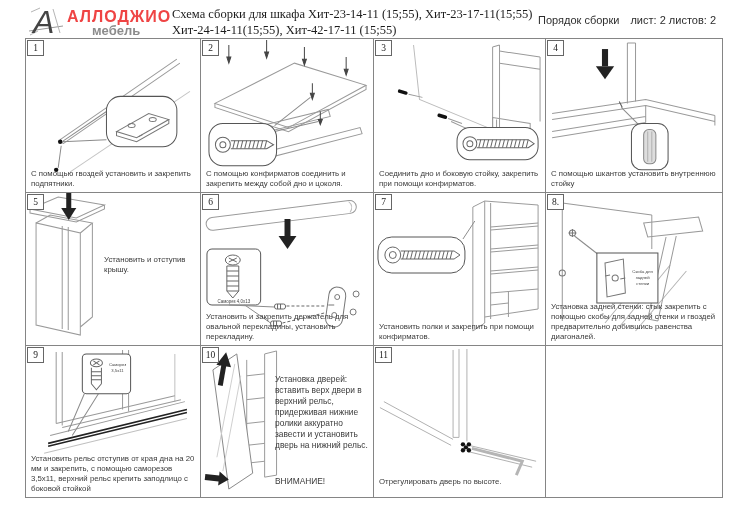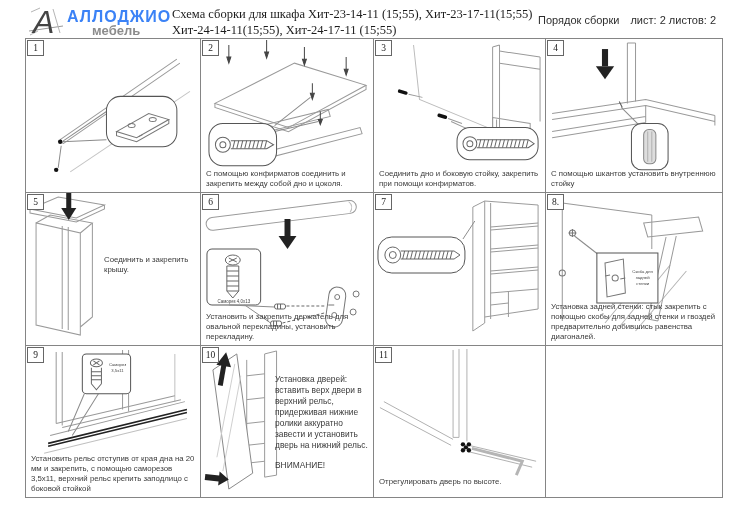--- a/index.html
+++ b/index.html
@@ -1,21 +1,21 @@
 <!DOCTYPE html>
 <html><head>
 <meta charset="utf-8">
 <style>
   html,body{margin:0;padding:0;background:#ffffff;}
   .page{position:relative;width:748px;height:527px;background:#fff;overflow:hidden;
         font-family:"Liberation Sans",sans-serif;color:#3a3a3a;}
   
   .logo-icon{position:absolute;left:26px;top:4px;}
   .brand{position:absolute;left:67px;top:8px;font-size:16px;font-weight:bold;
-         color:#3b82f6;letter-spacing:1px;}
+         color:#ef4444;letter-spacing:1px;}
   .brand-sub{position:absolute;left:92px;top:23px;font-size:13px;font-weight:bold;color:#8c8c8c;}
   .title{position:absolute;left:172px;top:6px;font-family:Liberation Serif, serif;
          font-size:12.5px;color:#1c1c1c;line-height:1.3;white-space:nowrap;}
   .order{position:absolute;left:538px;top:14px;font-size:11px;color:#2e2e2e;white-space:nowrap;}
   .order .lbl{margin-right:8px;}
   .order .val{margin-right:0;}
   
   .grid{position:absolute;left:25px;top:38px;width:697px;height:459px;display:grid;
         grid-template-columns:175px 173px 172px 177px;grid-template-rows:154px 153px 152px;
         border-right:1px solid #858585;border-bottom:1px solid #858585;}
@@ -24,40 +24,40 @@
   .num{position:absolute;top:1px;left:1px;min-width:13px;height:14px;padding:0 1px;
        border:1px solid #666;background:#fff;z-index:2;
        font-family:"Liberation Serif",serif;font-size:9.5px;color:#222;
        display:flex;align-items:center;justify-content:center;}
   .illus{position:absolute;inset:0;width:100%;height:100%;}
   .caption{position:absolute;left:5px;right:3px;bottom:3px;font-size:7.8px;
            line-height:1.28;color:#3a3a3a;z-index:1;}
   .caption.mid{left:78px;right:5px;bottom:auto;top:62px;}
   .p10text{position:absolute;left:74px;top:28px;right:3px;font-size:8.4px;
            line-height:1.3;color:#3a3a3a;z-index:1;}
-  .p10text .warn{margin-top:10px;}
+  .p10text .warn{margin-top:26px;}
   .cap-one{bottom:10px;}
   svg text{font-family:"Liberation Sans",sans-serif;fill:#444;}
 </style>
 </head>
 <body>
 
 <div class="page">
 
   <svg class="logo-icon" width="40" height="34" viewBox="0 0 40 34">
     <path d="M3,27 L37,22" stroke="#9a9a9a" stroke-width="1" fill="none"></path>
     <path d="M27,5 L34,29" stroke="#b5b5b5" stroke-width="1" fill="none"></path>
     <path d="M5,8 L14,4 M4,31 L12,27" stroke="#b5b5b5" stroke-width="1" fill="none"></path>
     <text x="7" y="29" font-family="Liberation Serif,serif" font-style="italic" font-size="32" fill="#953538">А</text>
   </svg>
   <div class="brand">АЛЛОДЖИО</div>
   <div class="brand-sub">мебель</div>
   <div class="title">
     <div>Схема сборки для шкафа Хит-23-14-11 (15;55), Хит-23-17-11(15;55)</div>
-    <div>Хит-24-14-11(15;55), Хит-24-17-11 (15;55)</div>
+    <div>Хит-24-14-11(15;55), Хит-42-17-11 (15;55)</div>
   </div>
   <div class="order">
     <span class="lbl">Порядок сборки</span>
     <span class="val">лист: 2</span>
     <span>листов: 2</span>
   </div>
 
   <div class="grid">
 
     <div class="cell">
@@ -74,20 +74,21 @@
         <path d="M36,102 L80,72 M36,102 L80,100 M32,128 L35,106" stroke="#8c8c8c" fill="none"></path>
         <rect x="80" y="57" width="70" height="50" rx="14" stroke="#555" fill="#fff"></rect>
         <g stroke="#777" fill="none">
           <path d="M90,92 L122,74 L142,80 L110,98 Z"></path>
           <path d="M90,92 L90,96 L110,102 L142,84 L142,80"></path>
           <ellipse cx="105" cy="86" rx="3.5" ry="2"></ellipse>
             <ellipse cx="126" cy="80" rx="3.5" ry="2"></ellipse>
           <path d="M112,97 l4,-2"></path>
         </g>
       </svg>
+      <div class="caption">С помощью гвоздей установить и закрепить подпятники.</div>
     </div>
 
     <div class="cell">
       <div class="num">2</div>
       <svg class="illus" viewBox="0 0 173 152" preserveAspectRatio="none">
         <g stroke="#9a9a9a" fill="none">
           <path d="M14,64 L94,24 L166,46 L88,88 Z"></path>
           <path d="M14,64 L14,68 L88,92 L166,50 L166,46"></path>
           <path d="M20,96 L128,70 L130,77 L22,103 Z"></path>
           <path d="M58,114 L160,88 L162,94 L60,120 Z"></path>
@@ -176,21 +177,21 @@
           <path d="M36,33 V136 M42,34 V137"></path>
         </g>
         <g stroke="#9a9a9a" fill="none">
           <path d="M4,16 L32,4 L78,12 L50,25 Z M4,16 L4,20 L50,29 L78,16 L78,12"></path>
         </g>
         <g fill="#222">
           <rect x="40" y="0" width="5" height="15"></rect>
             <path d="M35,15 h15 l-7.5,12 z"></path>
         </g>
       </svg>
-      <div class="caption mid">Соединить и закрепить крышу.</div>
+      <div class="caption mid">Установить и отступив крышу.</div>
     </div>
 
     <div class="cell">
       <div class="num">6</div>
       <svg class="illus" viewBox="0 0 173 152" preserveAspectRatio="none">
         <g transform="rotate(-7 80 25)">
           <rect x="5" y="16" width="152" height="13" rx="6.5" stroke="#9a9a9a" fill="none"></rect>
           <path d="M150,17 q5,5 0,11" stroke="#c0c0c0" fill="none"></path>
         </g>
         <g fill="#222">
@@ -241,20 +242,21 @@
         </g>
         <path d="M90,46 L102,28" stroke="#8c8c8c" fill="none"></path>
         <rect x="4" y="44" width="88" height="36" rx="14" stroke="#555" fill="#fff"></rect>
         <g stroke="#666" fill="none">
           <circle cx="19" cy="62" r="8"></circle>
             <circle cx="19" cy="62" r="3.5"></circle>
           <path d="M27,58 h54 M27,66 h54 M81,58 L87,62 L81,66"></path>
           <path d="M31,58 l-2,8 M35,58 l-2,8 M39,58 l-2,8 M43,58 l-2,8 M47,58 l-2,8 M51,58 l-2,8 M55,58 l-2,8 M59,58 l-2,8 M63,58 l-2,8 M67,58 l-2,8 M71,58 l-2,8 M75,58 l-2,8 M79,58 l-2,8"></path>
         </g>
       </svg>
+      <div class="caption">Установить полки и закрепить при помощи конфирматов.</div>
     </div>
 
     <div class="cell">
       <div class="num">8.</div>
       <svg class="illus" viewBox="0 0 173 152" preserveAspectRatio="none">
         <g stroke="#9a9a9a" fill="none">
           <path d="M16,10 V128 M16,10 L104,22 M104,22 V56"></path>
           <path d="M58,130 L108,68 M72,134 L122,72 M88,138 L138,78" stroke="#b5b5b5"></path>
         </g>
         <g stroke="#9a9a9a" fill="none">

